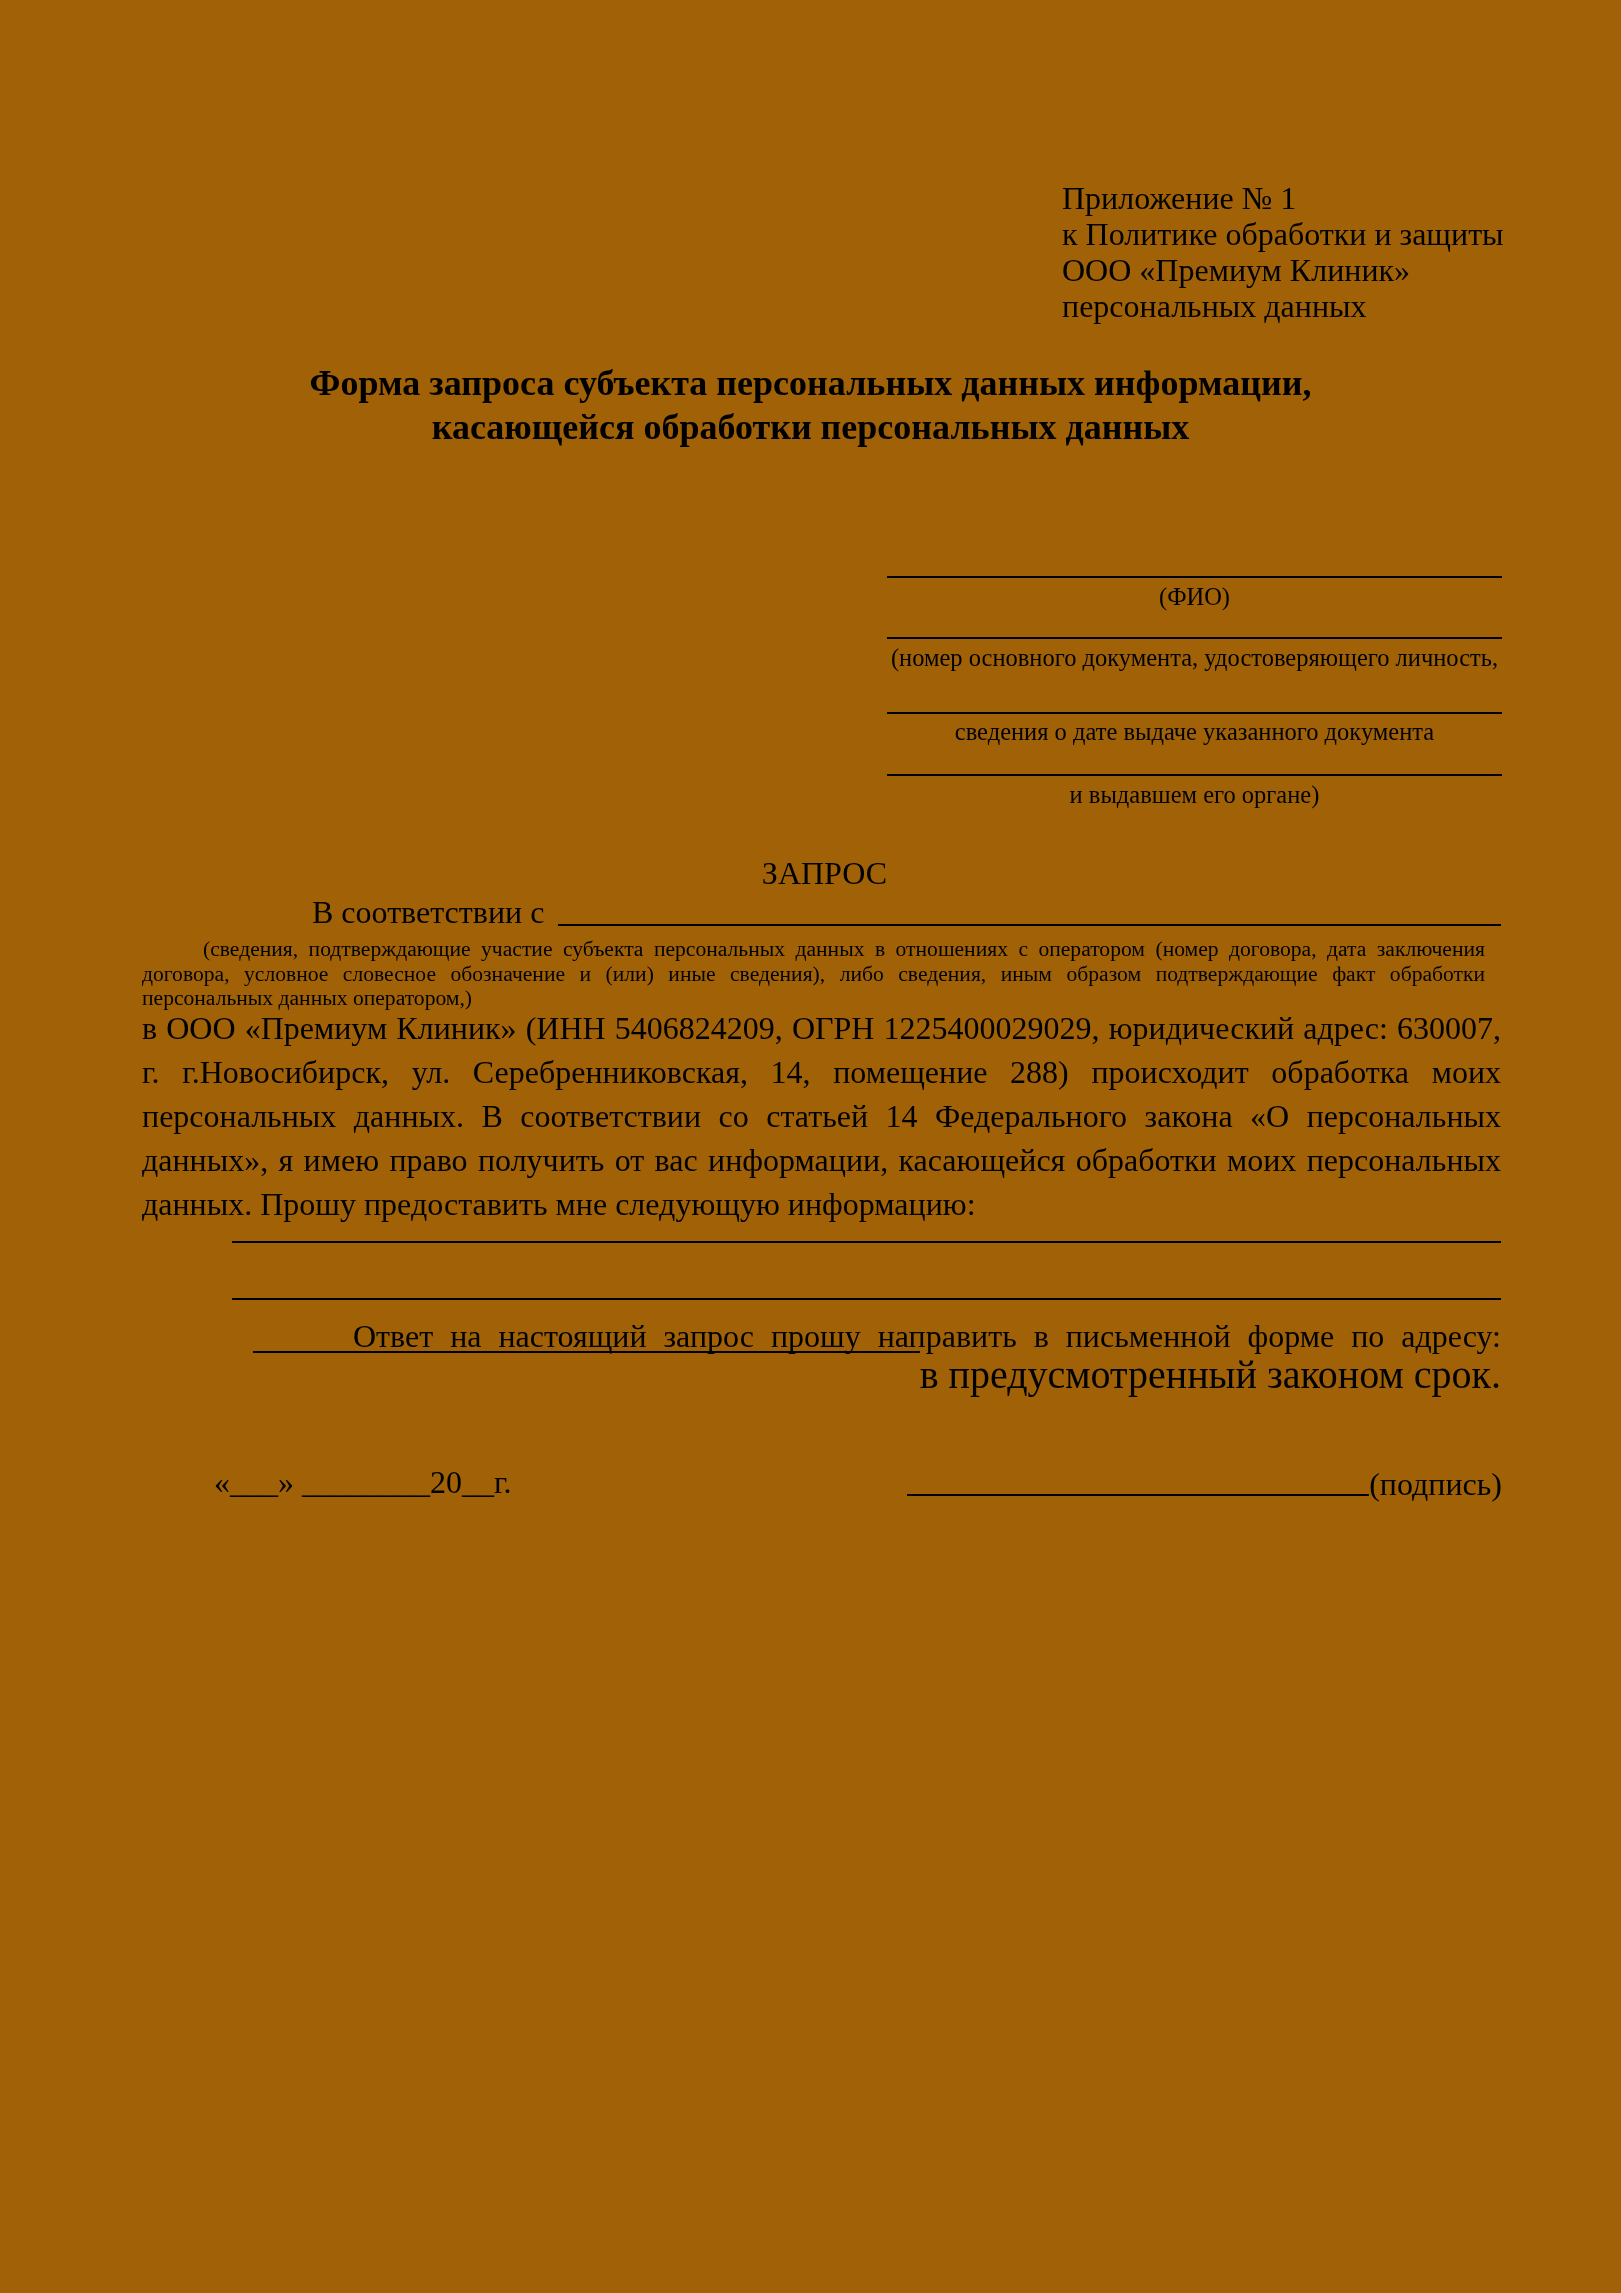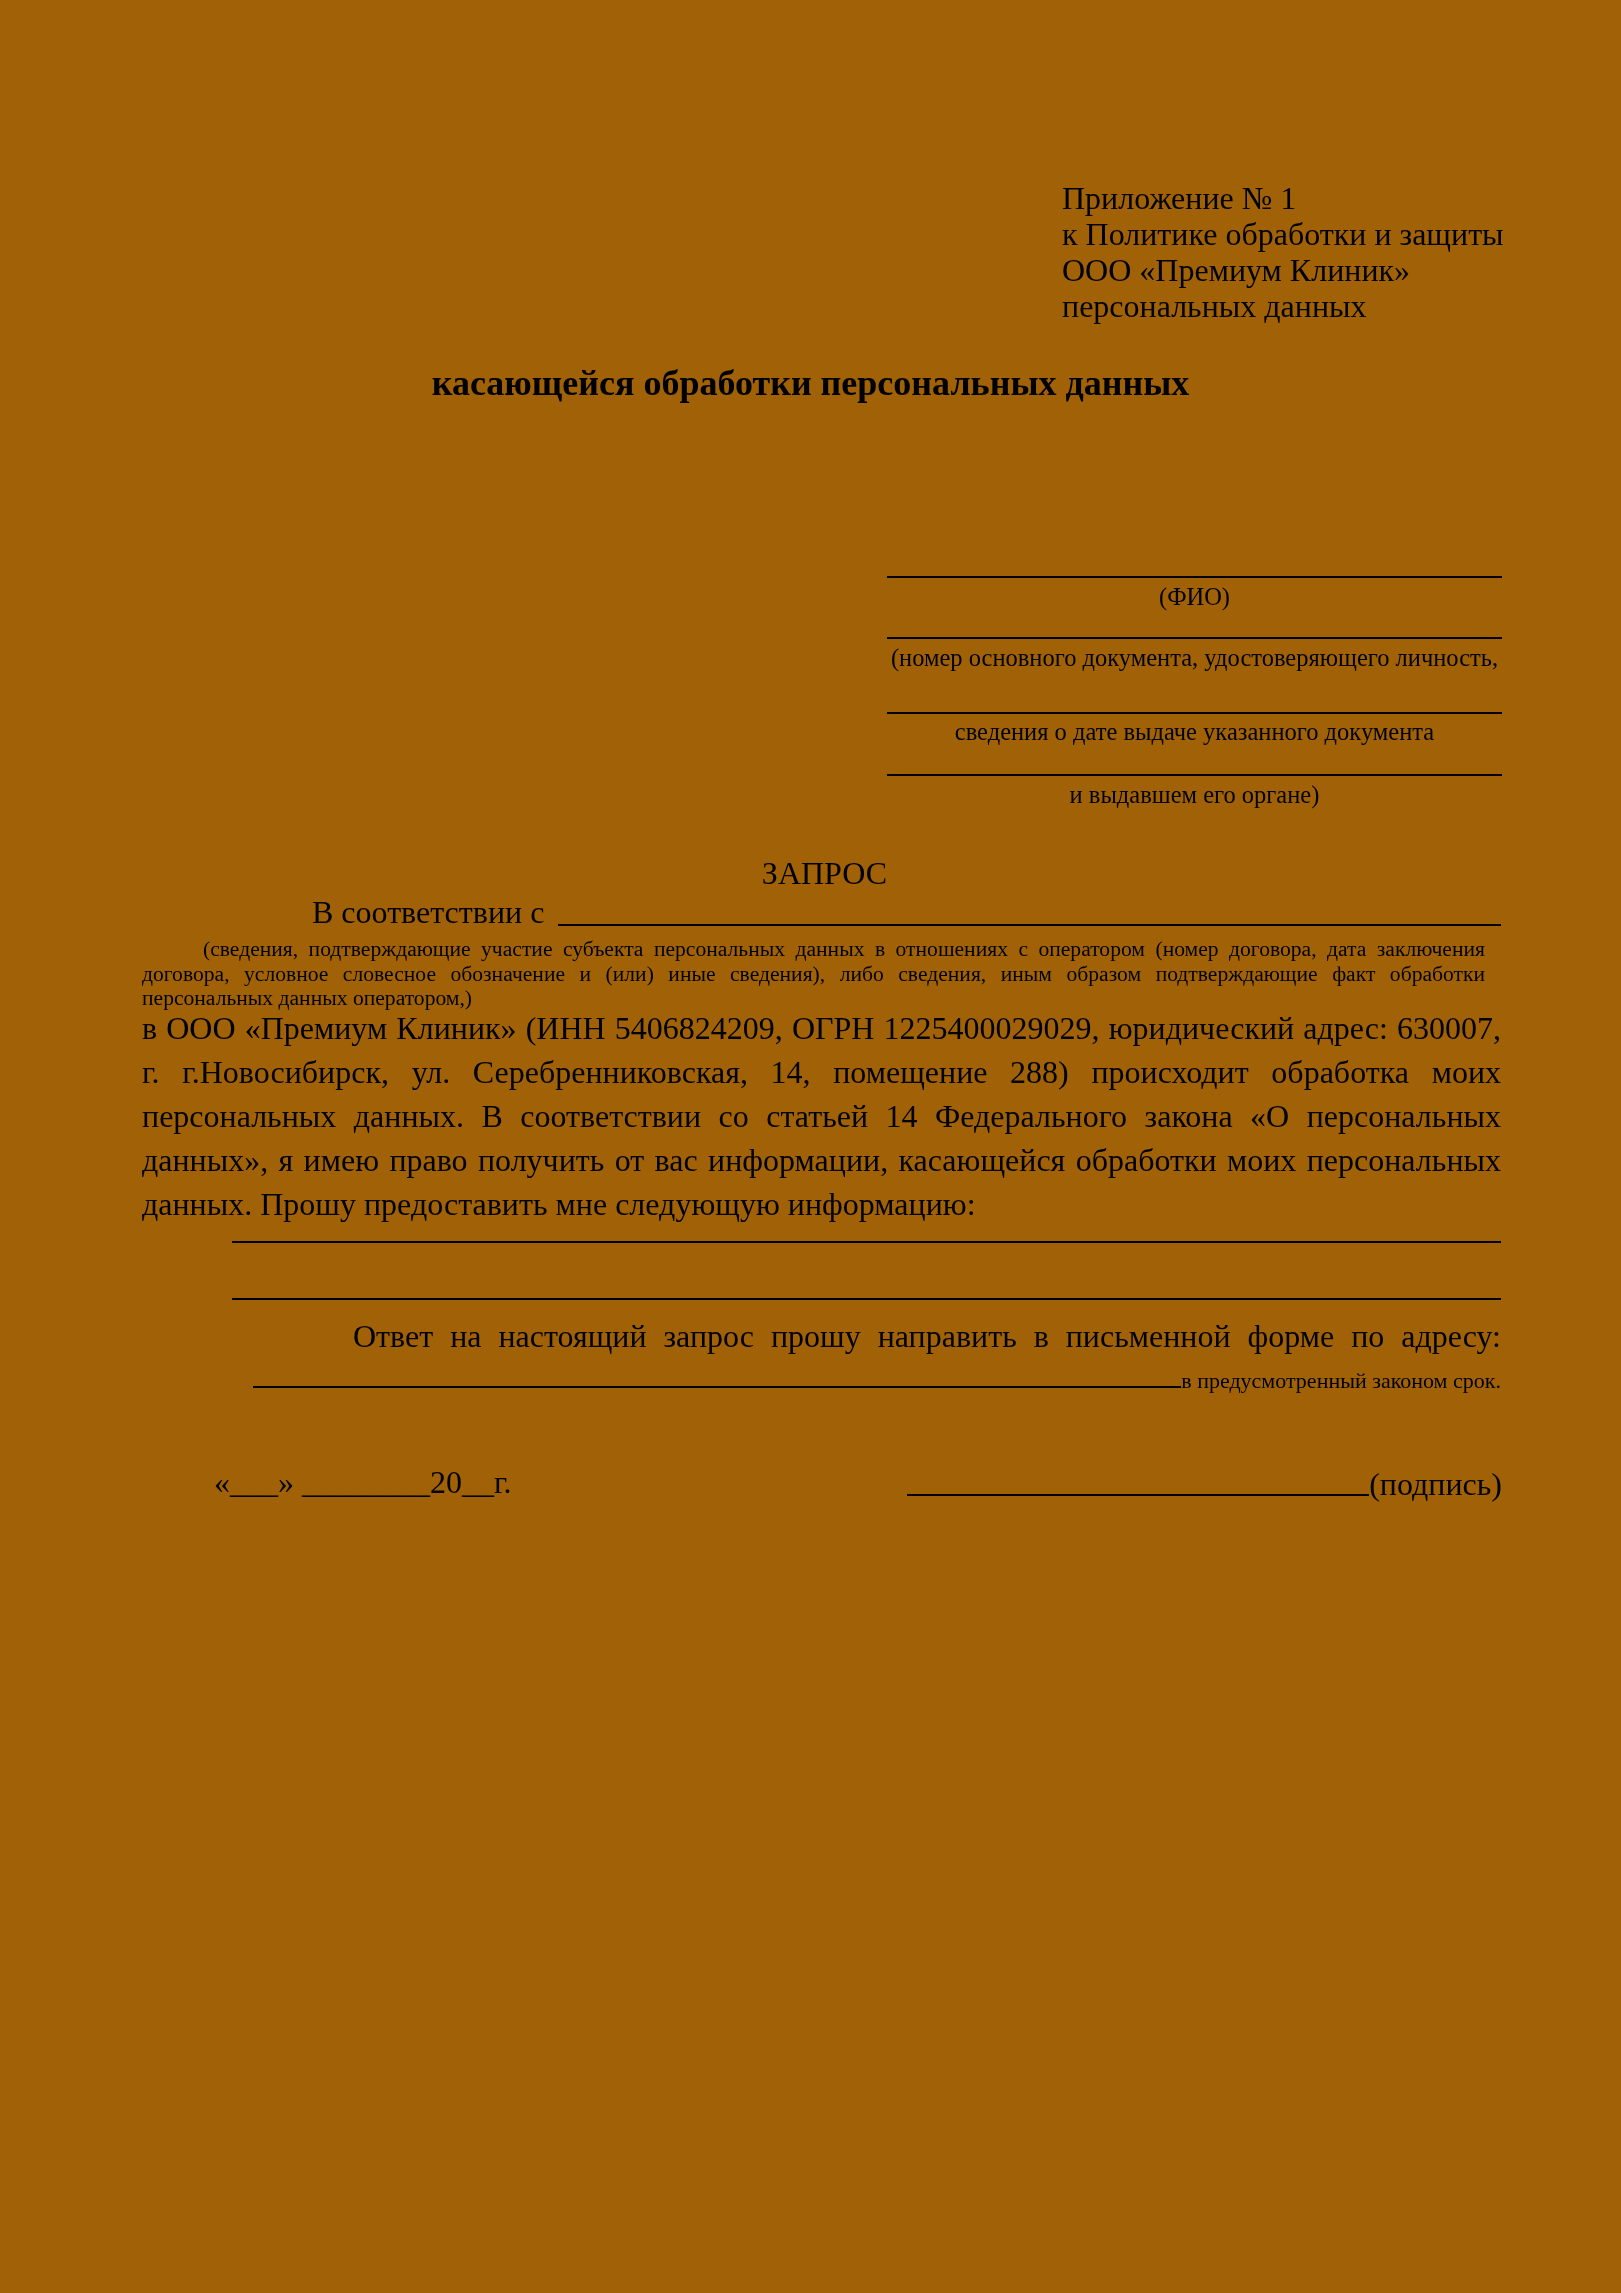--- a/index.html
+++ b/index.html
@@ -72,22 +72,22 @@
 
   .reply1 {
     left: 142px; right: 120px; top: 1314px;
     font-size: 32px; line-height: 44px;
     text-align: justify;
     text-align-last: justify;
     text-indent: 211px;
   }
   .reply2 {
     left: 253px; right: 120px; top: 1351px;
-    display: flex; align-items: flex-end; height: 43px;
-    font-size: 22px;
+    display: flex; align-items: flex-start; height: 43px;
+    font-size: 40px;
   }
   .reply2 .flex-line { margin-bottom: 5.9px; }
 
   .footer-date {
     left: 214px; top: 1464px;
     font-size: 32px;
   }
   .sig-row {
     left: 907px; width: 595px; top: 1458px;
     display: flex; align-items: flex-end; height: 45px;
@@ -101,20 +101,21 @@
 <div class="page">
 
   <div class="abs appendix">
     <div>Приложение № 1</div>
     <div>к Политике обработки и защиты</div>
     <div>ООО «Премиум Клиник»</div>
     <div>персональных данных</div>
   </div>
 
   <div class="abs title-block">
+    <div>Форма запроса субъекта персональных данных информации,</div>
     <div>касающейся обработки персональных данных</div>
   </div>
 
 
   <div class="abs fill-line f-line" style="top:576px;"></div>
   <div class="abs f-caption" style="top:583px;">(ФИО)</div>
 
   <div class="abs fill-line f-line" style="top:637px;"></div>
   <div class="abs f-caption" style="top:644px;">(номер основного документа, удостоверяющего личность,</div>
 

